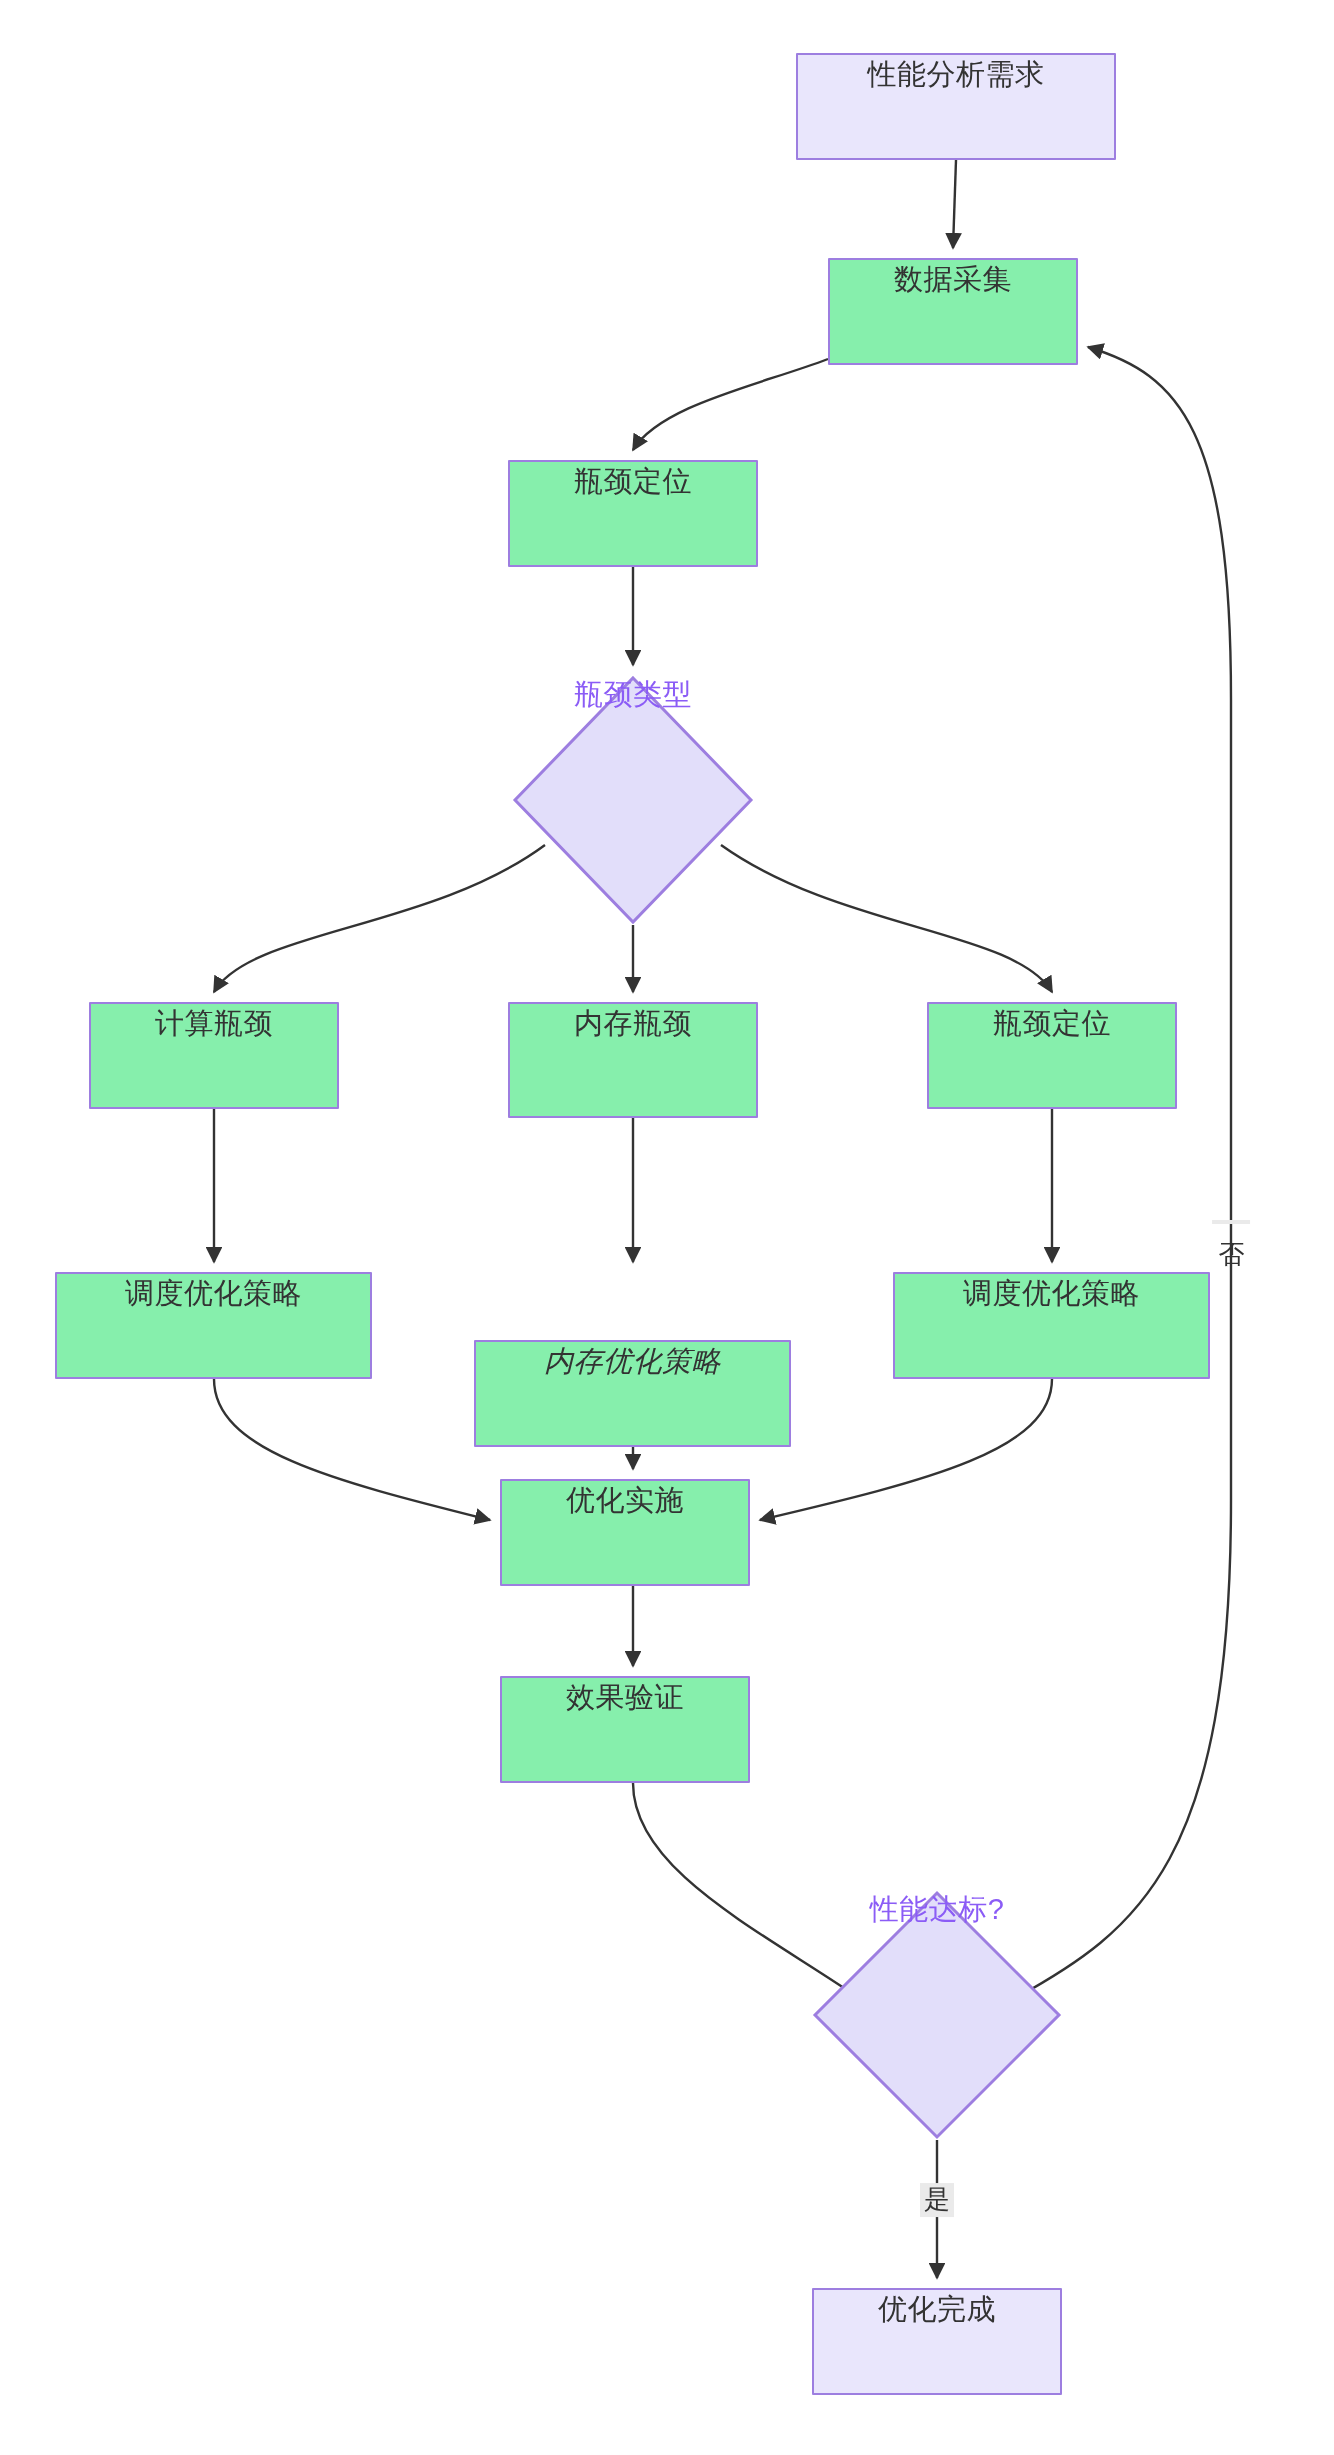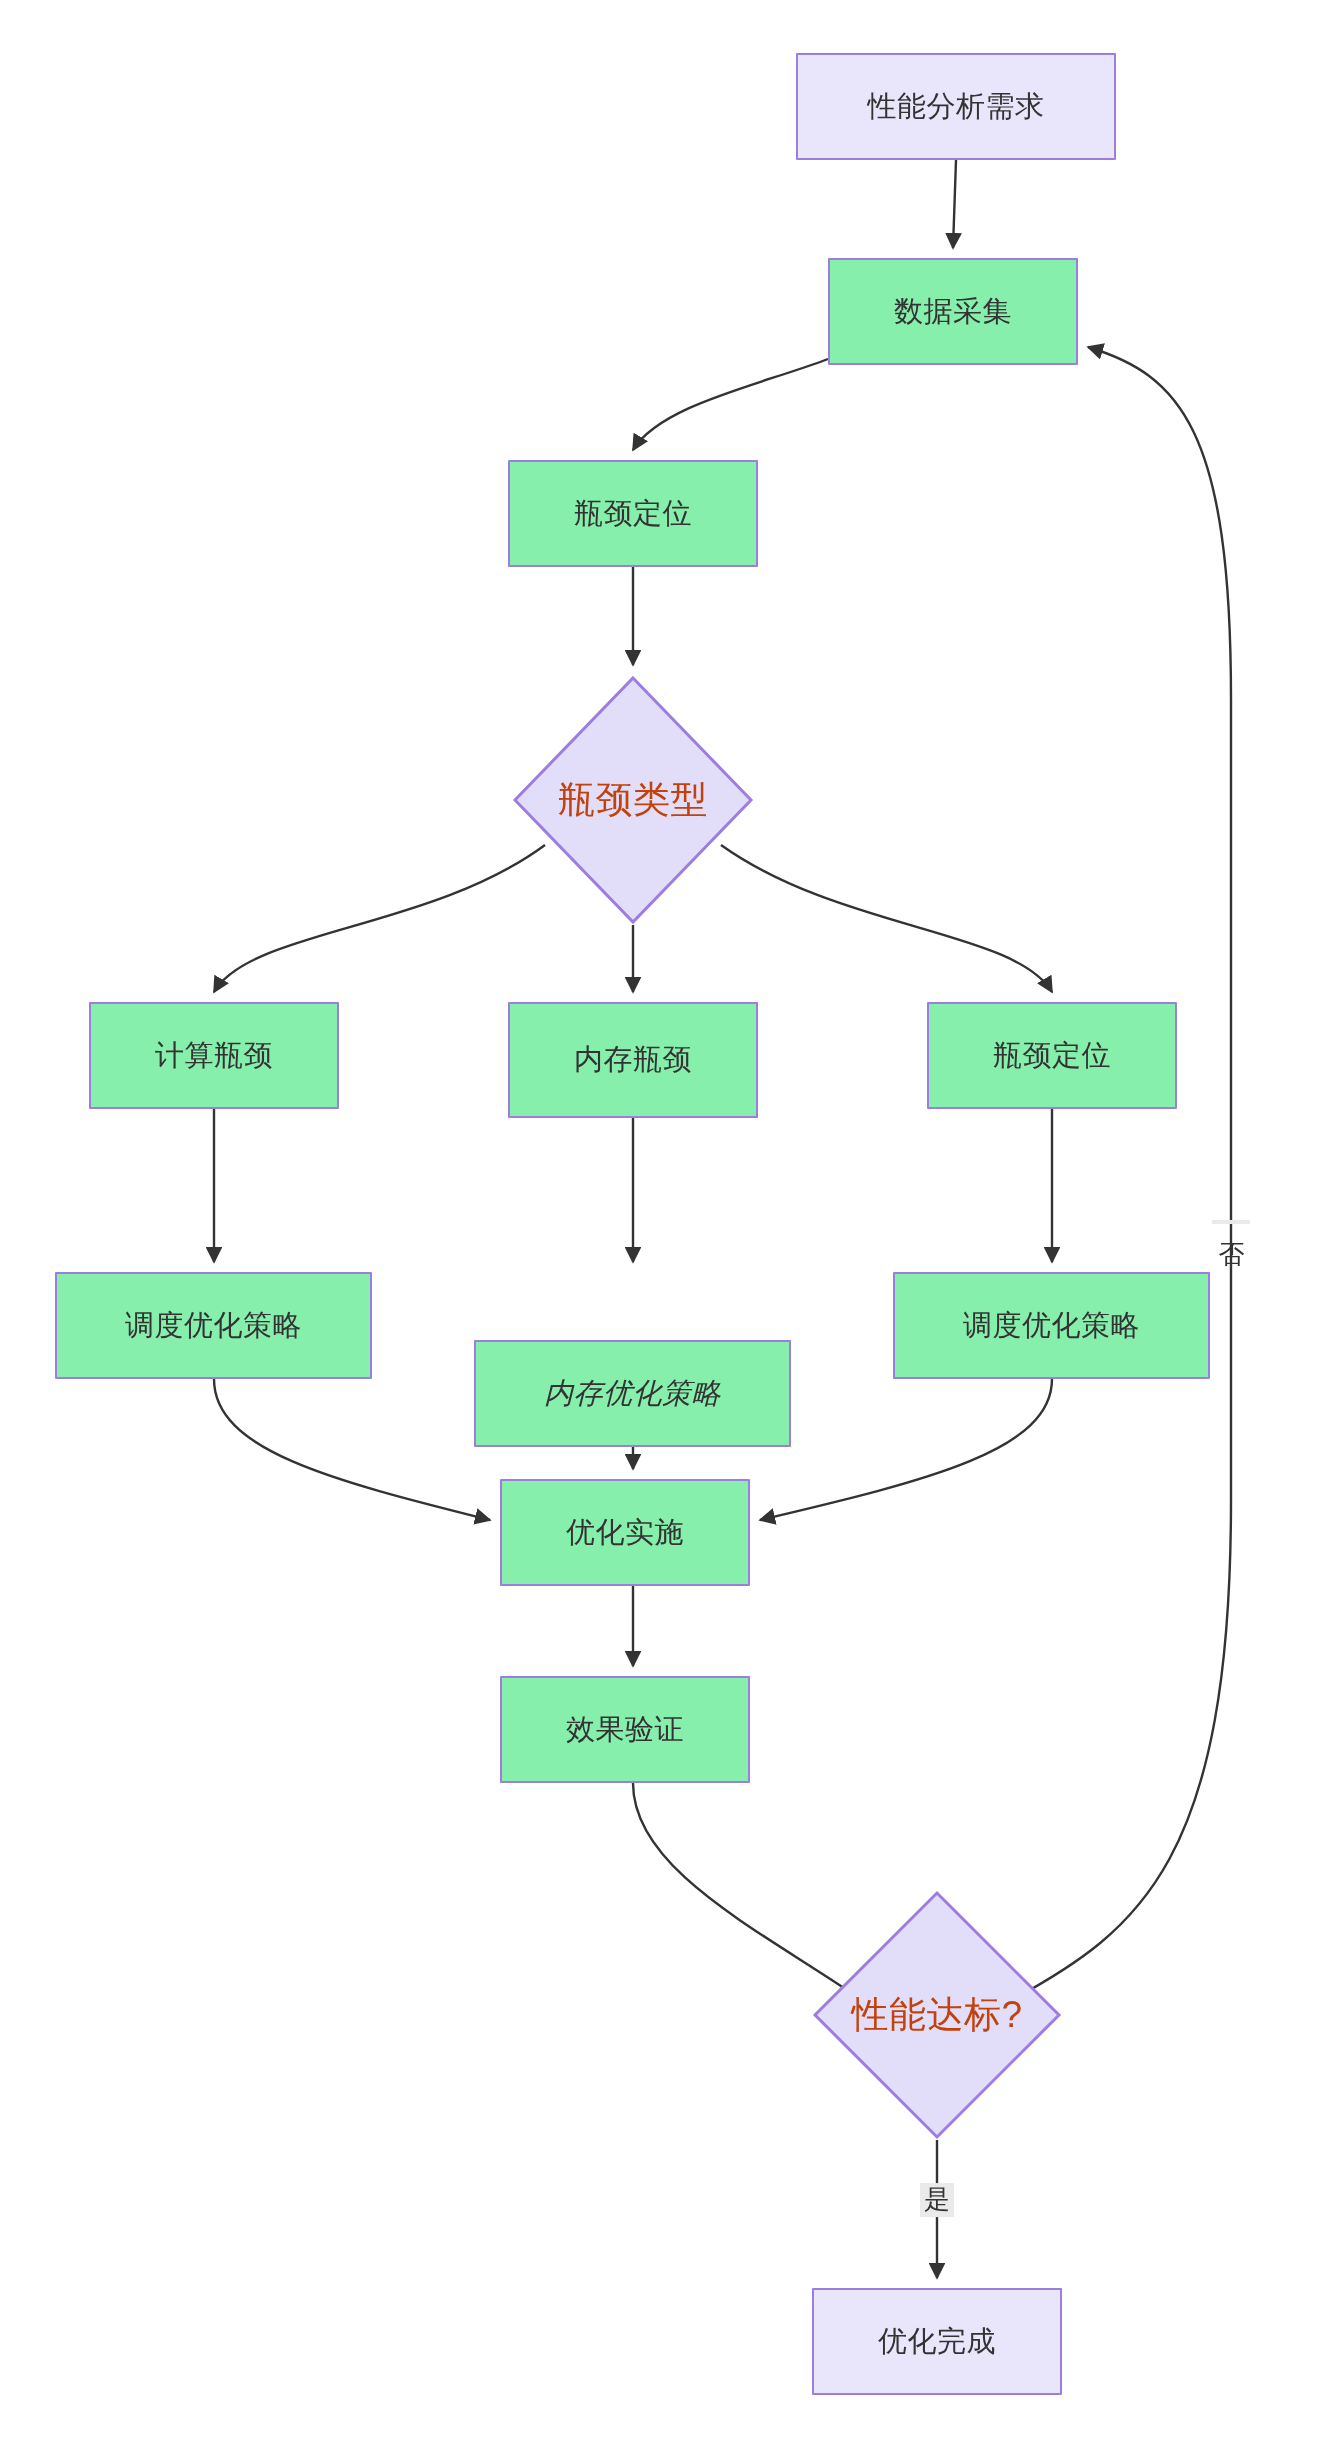--- a/index.html
+++ b/index.html
@@ -19,21 +19,20 @@
     position: absolute;
     left: 0; top: 0;
     width: 1334px;
     height: 2455px;
     pointer-events: none;
   }
   .node {
     position: absolute;
     box-sizing: border-box;
     display: flex;
-    align-items: center;
     justify-content: center;
     color: #333333;
     font-size: 29px;
     letter-spacing: 0.5px;
     white-space: nowrap;
   }
   .node.process {
     background: #86efac;
     border: 2.5px solid #9D7EE0;
     border-radius: 1px;
@@ -49,22 +48,22 @@
   }
   .diamond-shape {
     position: absolute;
     left: 0; top: 0;
     width: 100%;
     height: 100%;
   }
   .diamond-label {
     position: relative;
     z-index: 2;
-    color: #c2410c;
-    font-size: 37px;
+    color: #8b5cf6;
+    font-size: 29px;
     white-space: nowrap;
   }
   .edge-label {
     position: absolute;
     background: #EAEAEA;
     color: #333333;
     font-size: 26px;
     padding: 2px 4px;
     line-height: 1.15;
     white-space: nowrap;

